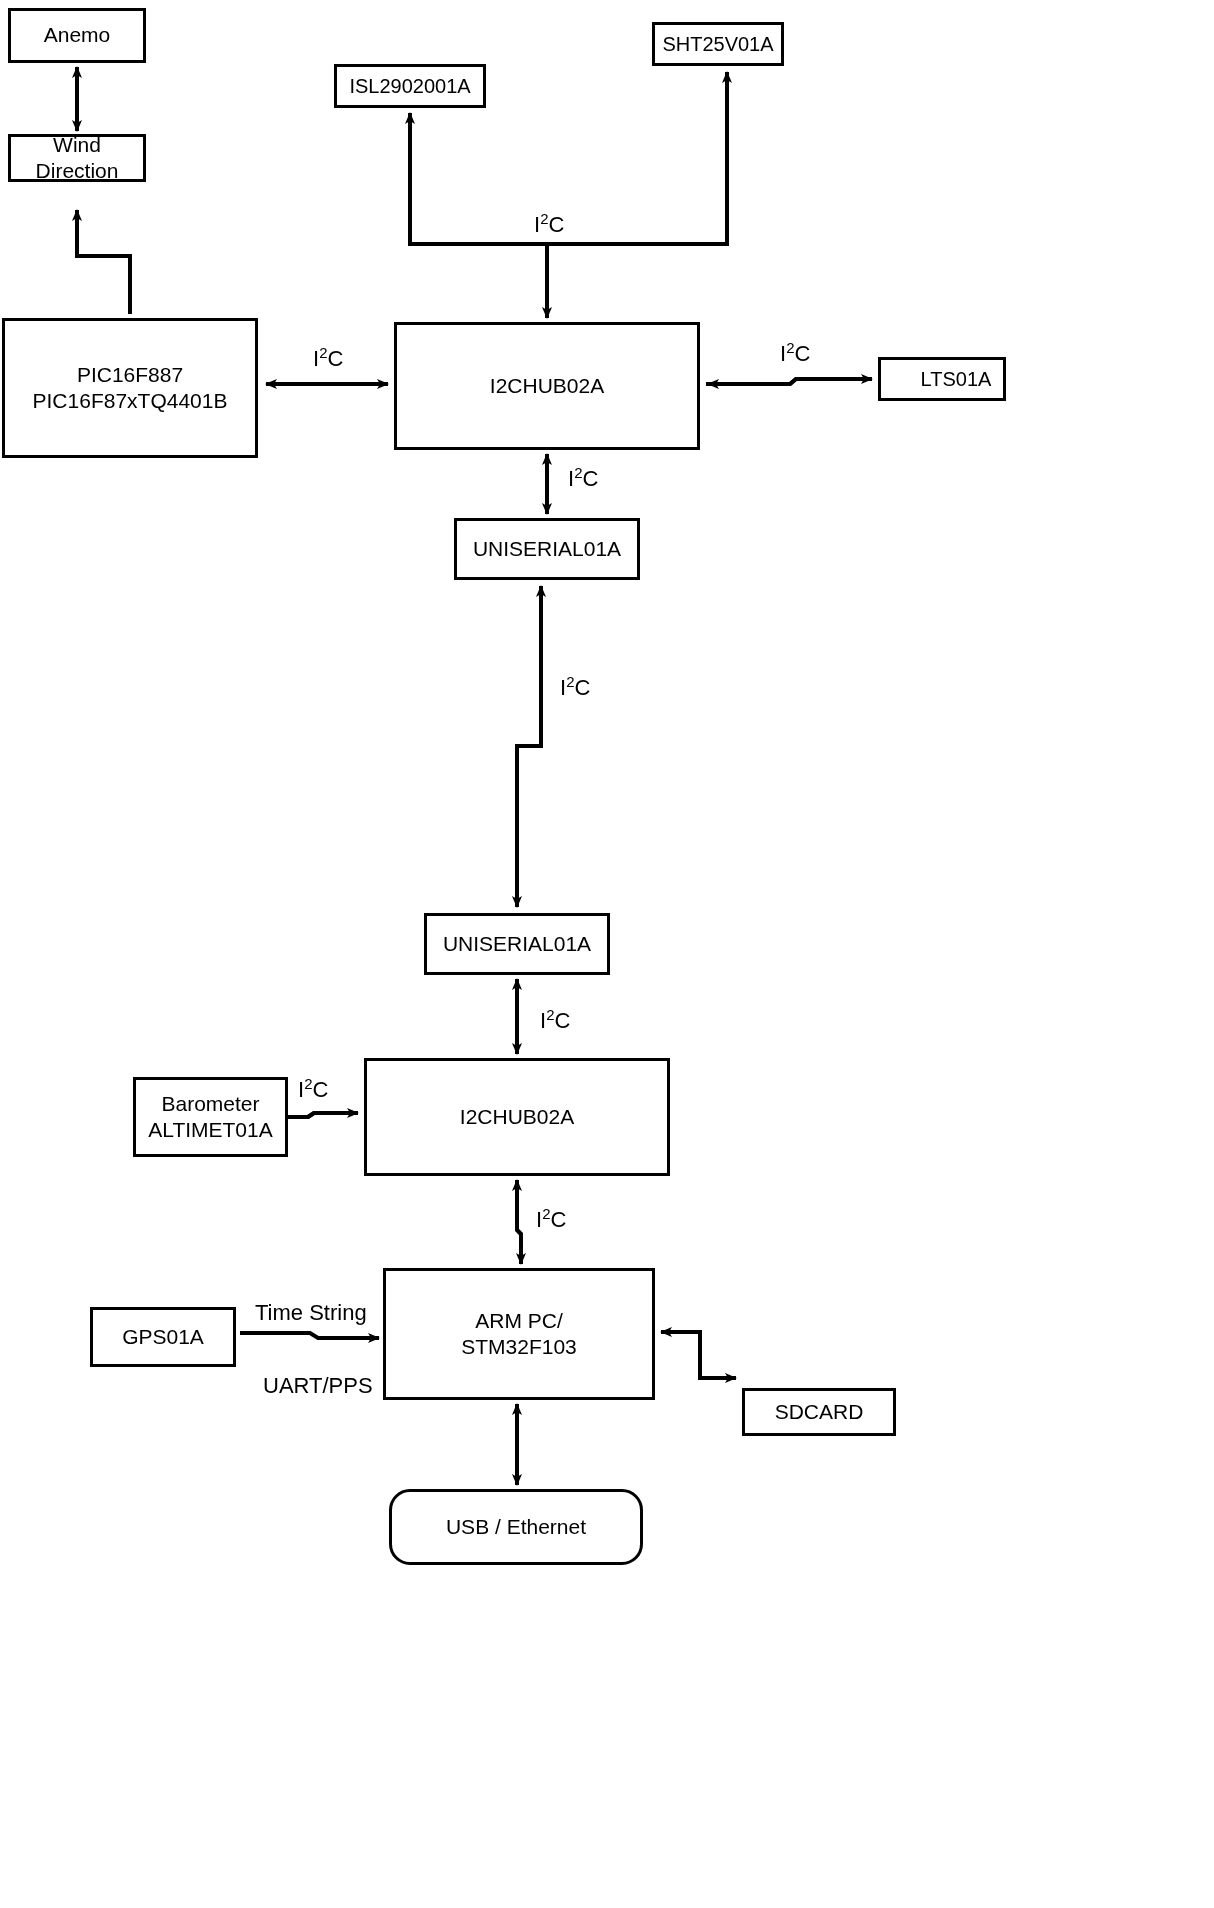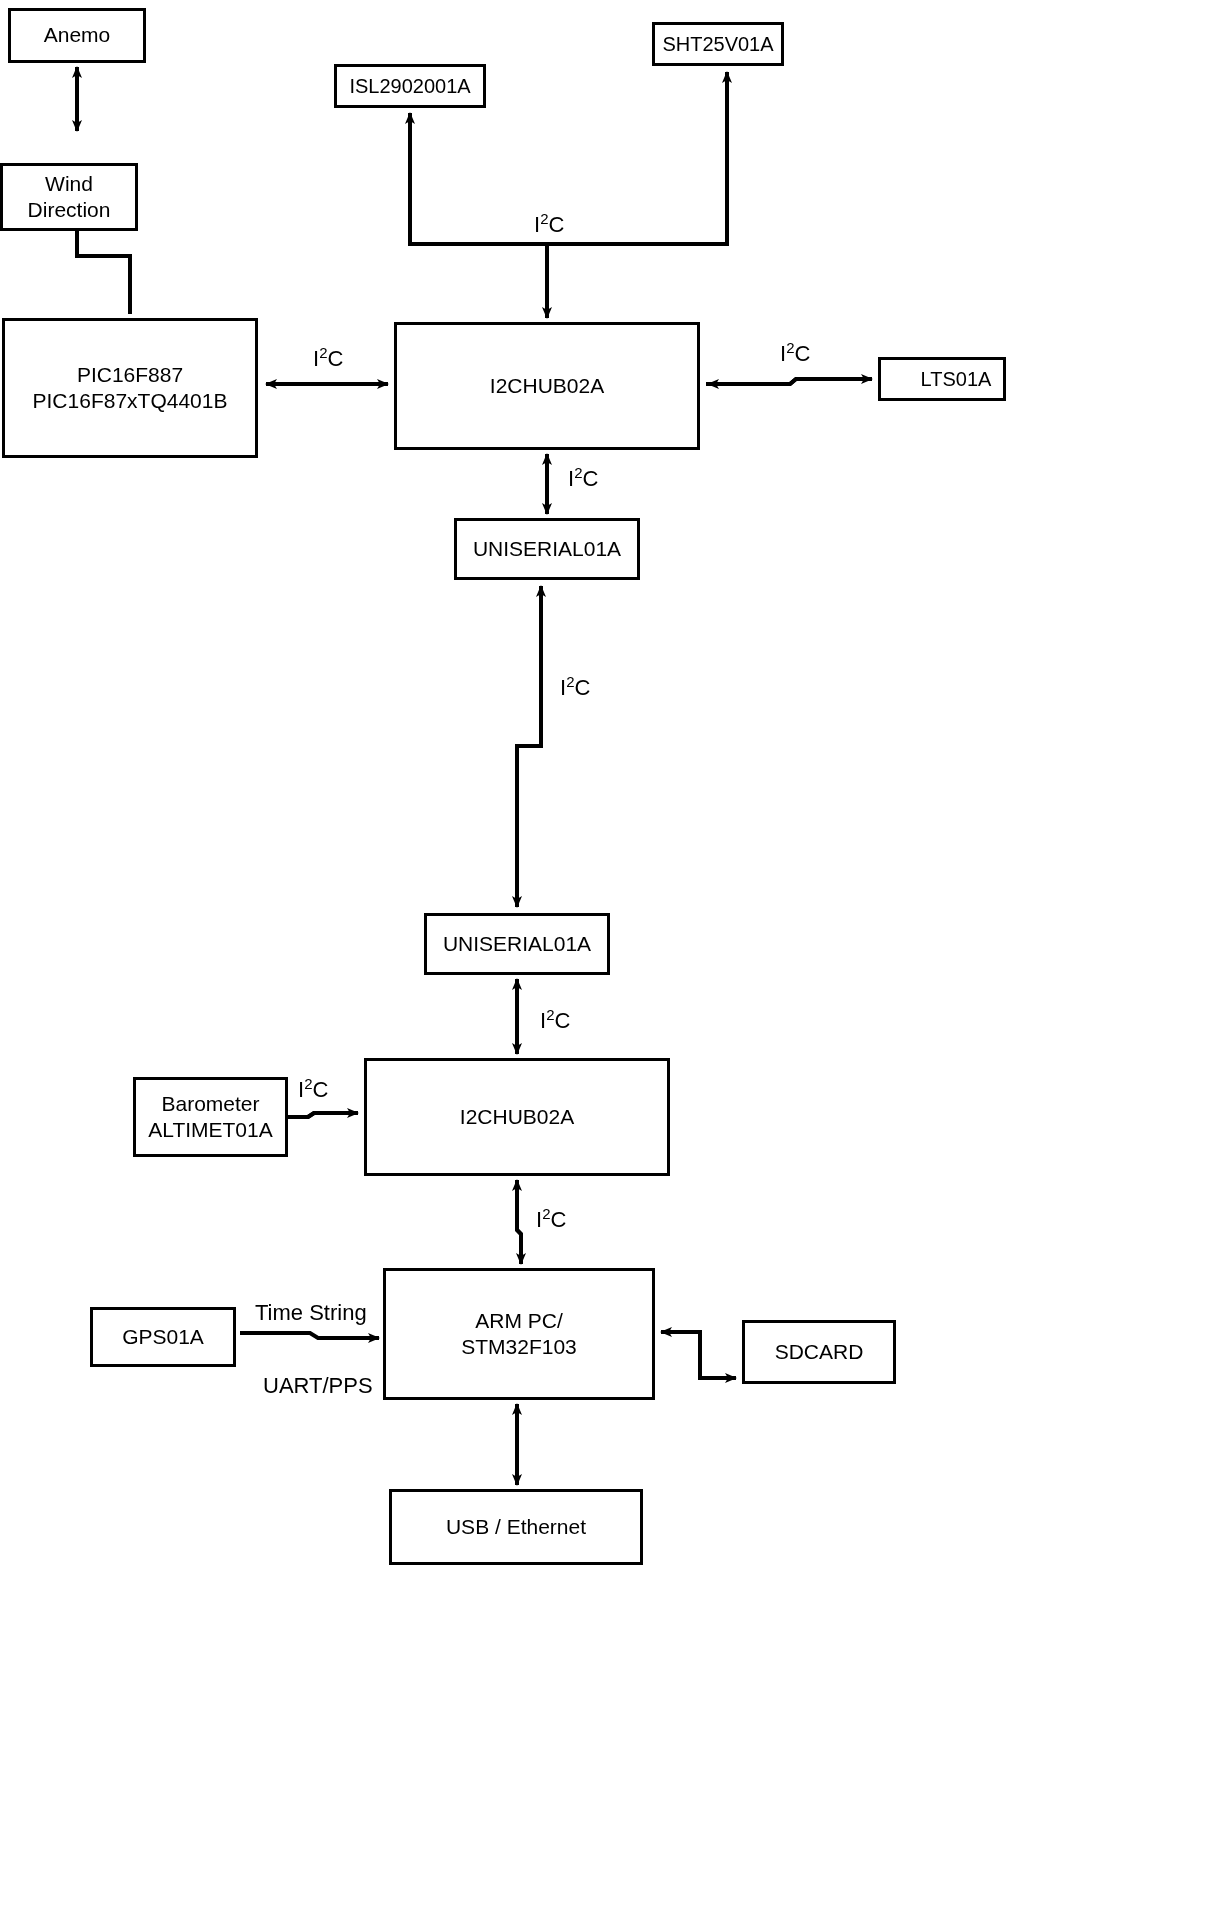--- a/index.html
+++ b/index.html
@@ -87,21 +87,21 @@
 
       <line x1="517" y1="1406" x2="517" y2="1485" marker-end="url(#ah)"></line>
       <line x1="517" y1="1483" x2="517" y2="1404" marker-end="url(#ah)"></line>
     </g>
   </svg>
 
   <div class="node" style="left:8px;top:8px;width:138px;height:55px;text-align:right;">
     <span class="lbl">Anemo</span>
   </div>
 
-  <div class="node" style="left:0;top:134px;width:138px;height:68px;margin-top:29px;">
+  <div class="node" style="left:8px;top:134px;width:138px;height:48px;">
     <span class="lbl">Wind
 Direction</span>
   </div>
 
   <div class="node" style="left:2px;top:318px;width:256px;height:140px;">
     <span class="lbl">PIC16F887
 PIC16F87xTQ4401B</span>
   </div>
 
   <div class="node small" style="left:334px;top:64px;width:152px;height:44px;">
@@ -139,25 +139,25 @@
 
   <div class="node" style="left:90px;top:1307px;width:146px;height:60px;">
     <span class="lbl">GPS01A</span>
   </div>
 
   <div class="node" style="left:383px;top:1268px;width:272px;height:132px;">
     <span class="lbl">ARM PC/
 STM32F103</span>
   </div>
 
-  <div class="node" style="left:742px;top:1320px;width:154px;height:64px;">
+  <div class="node" style="left:742px;top:1388px;width:154px;height:48px;">
     <span class="lbl">SDCARD</span>
   </div>
 
-  <div class="node" style="left:389px;top:1489px;width:254px;height:76px;">
+  <div class="node" style="left:389px;top:1489px;width:254px;height:76px;border-radius:21px;">
     <span class="lbl">USB / Ethernet</span>
   </div>
 
   <div class="edge-label" style="left:534px;top:212px;">I<sup>2</sup>C</div>
   <div class="edge-label" style="left:313px;top:346px;">I<sup>2</sup>C</div>
   <div class="edge-label" style="left:780px;top:341px;">I<sup>2</sup>C</div>
   <div class="edge-label" style="left:568px;top:466px;">I<sup>2</sup>C</div>
   <div class="edge-label" style="left:560px;top:675px;">I<sup>2</sup>C</div>
   <div class="edge-label" style="left:540px;top:1008px;">I<sup>2</sup>C</div>
   <div class="edge-label" style="left:298px;top:1077px;">I<sup>2</sup>C</div>

